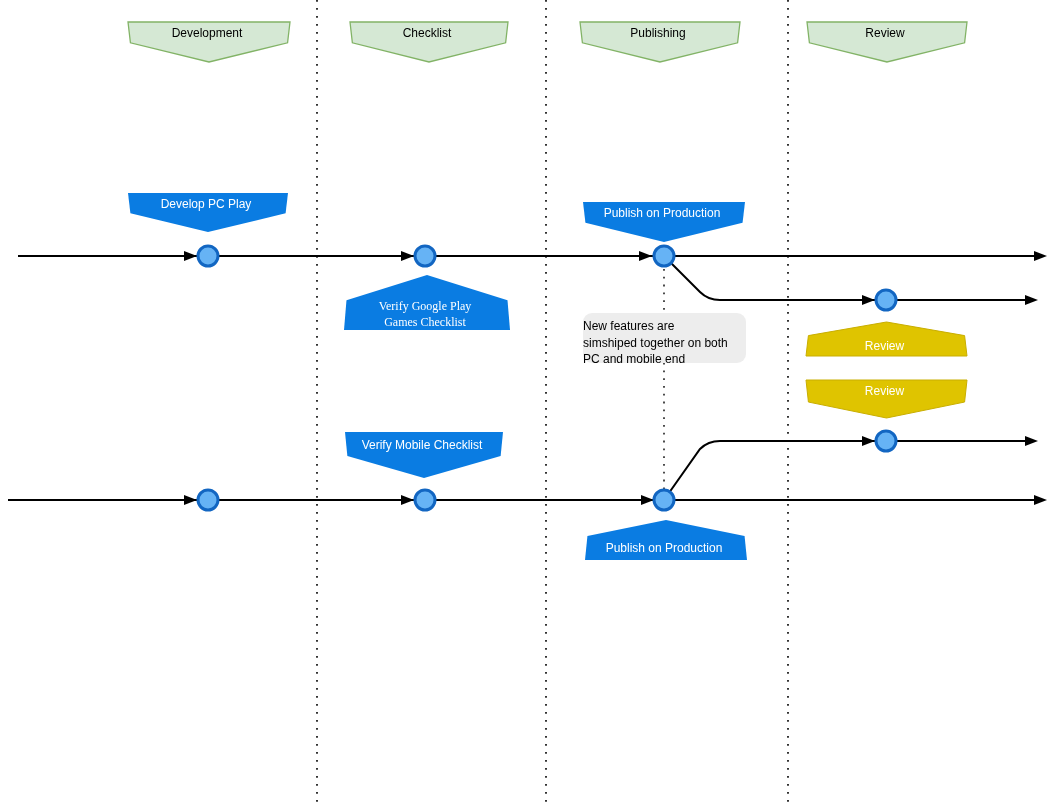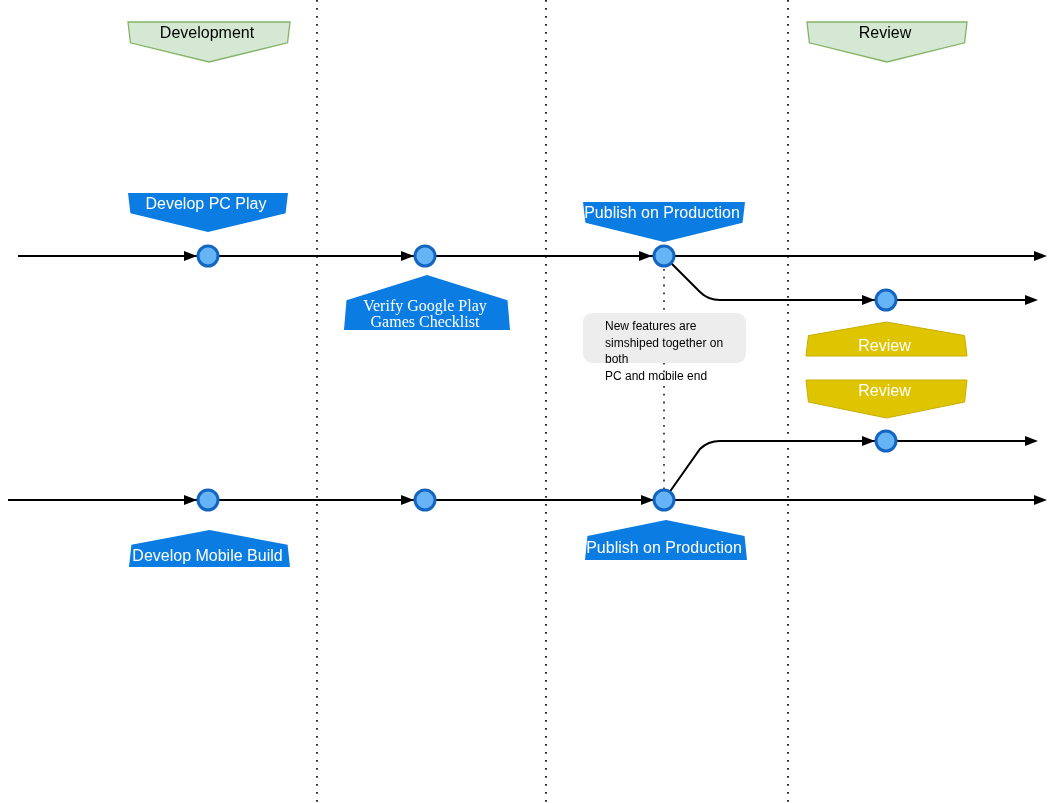--- a/index.html
+++ b/index.html
@@ -6,41 +6,41 @@
   #canvas{
     position:relative;width:1057px;height:803px;background:#fff;overflow:hidden;
     font-family:"Liberation Sans","DejaVu Sans",sans-serif;
   }
   #wires{position:absolute;left:0;top:0;width:1057px;height:803px;}
 
   .banner{position:absolute;}
   .banner svg{position:absolute;left:0;top:0;width:100%;height:100%;overflow:visible;}
   .banner .label{
     position:absolute;left:0;right:4px;display:flex;align-items:center;justify-content:center;
-    font-size:16px;line-height:16px;white-space:pre-line;text-align:center;pointer-events:none;
+    font-size:12px;line-height:16px;white-space:pre-line;text-align:center;pointer-events:none;
   }
   .banner.down .label{top:0;height:56%;}
   .banner.up .label{bottom:0;height:58%;}
 
   .banner.green polygon{fill:var(--phase-fill,#d5e8d4);stroke:var(--phase-stroke,#82b366);stroke-width:1.3;vector-effect:non-scaling-stroke;}
   .banner.green .label{color:#000;}
   .banner.blue polygon{fill:var(--milestone-blue,#0a7ce2);stroke:none;}
   .banner.blue .label{color:#fff;}
   .banner.yellow polygon{fill:var(--review-yellow,#dfc400);stroke:var(--review-stroke,#c9ae00);stroke-width:1;vector-effect:non-scaling-stroke;}
   .banner.yellow .label{color:#fff;}
 
   .timeline{stroke:var(--line,#000);stroke-width:2;fill:none;}
   .dotted-sep{stroke:var(--line,#000);stroke-width:1.6;stroke-dasharray:1.8 6.2;fill:none;}
   .dotted-conn{stroke:var(--line,#000);stroke-width:1.4;stroke-dasharray:1.8 6;fill:none;}
   .arrowhead{fill:var(--line,#000);stroke:none;}
   .node{fill:var(--node-fill,#66b3f5);stroke:var(--node-stroke,#1266c2);stroke-width:3;}
 
   #note{
     position:absolute;left:583px;top:313px;width:163px;height:50px;box-sizing:border-box;
-    background:var(--note-bg,#ededed);border-radius:9px;padding:5px 22px;
+    background:var(--note-bg,#ededed);border-radius:9px;padding:5px 0;
     font-size:12px;line-height:16.5px;color:#000;white-space:pre-line;text-align:left;
   }
 </style>
 </head>
 <body>
 
 <div id="canvas">
 
   <svg id="wires" xmlns="http://www.w3.org/2000/svg" viewBox="0 0 1057 803">
 
@@ -81,20 +81,32 @@
     <circle class="node" cx="664" cy="500" r="10"></circle>
     <circle class="node" cx="886" cy="441" r="10"></circle>
   </svg>
 
   <div class="banner green down" style="left:128px;top:22px;width:162px;height:40px;">
     <svg viewBox="0 0 100 100" preserveAspectRatio="none">
         <polygon points="0,0 100,0 98.5,52 50,100 1.5,52"></polygon>
       </svg>
     <div class="label">Development</div>
   </div>
+  <div class="banner green down" style="left:350px;top:22px;width:158px;height:40px;">
+    <svg viewBox="0 0 100 100" preserveAspectRatio="none">
+        <polygon points="0,0 100,0 98.5,52 50,100 1.5,52"></polygon>
+      </svg>
+    <div class="label">Checklist</div>
+  </div>
+  <div class="banner green down" style="left:580px;top:22px;width:160px;height:40px;">
+    <svg viewBox="0 0 100 100" preserveAspectRatio="none">
+        <polygon points="0,0 100,0 98.5,52 50,100 1.5,52"></polygon>
+      </svg>
+    <div class="label">Publishing</div>
+  </div>
   <div class="banner green down" style="left:807px;top:22px;width:160px;height:40px;">
     <svg viewBox="0 0 100 100" preserveAspectRatio="none">
         <polygon points="0,0 100,0 98.5,52 50,100 1.5,52"></polygon>
       </svg>
     <div class="label">Review</div>
   </div>
 
   <div class="banner blue down" style="left:128px;top:193px;width:160px;height:39px;">
     <svg viewBox="0 0 100 100" preserveAspectRatio="none">
         <polygon points="0,0 100,0 98.5,52 50,100 1.5,52"></polygon>
@@ -114,25 +126,25 @@
       </svg>
     <div class="label">Publish on Production</div>
   </div>
   <div class="banner yellow up" style="left:806px;top:322px;width:161px;height:34px;">
     <svg viewBox="0 0 100 100" preserveAspectRatio="none">
         <polygon points="50,0 98.5,40 100,100 0,100 1.5,40"></polygon>
       </svg>
     <div class="label">Review</div>
   </div>
 
-  <div class="banner blue up" style="left:129px;top:530px;width:161px;height:37px;">
+  <div class="banner blue down" style="left:345px;top:432px;width:158px;height:46px;">
     <svg viewBox="0 0 100 100" preserveAspectRatio="none">
-        <polygon points="50,0 98.5,40 100,100 0,100 1.5,40"></polygon>
+        <polygon points="0,0 100,0 98.5,52 50,100 1.5,52"></polygon>
       </svg>
-    <div class="label">Develop Mobile Build</div>
+    <div class="label">Verify Mobile Checklist</div>
   </div>
   <div class="banner blue up" style="left:585px;top:520px;width:162px;height:40px;">
     <svg viewBox="0 0 100 100" preserveAspectRatio="none">
         <polygon points="50,0 98.5,40 100,100 0,100 1.5,40"></polygon>
       </svg>
     <div class="label">Publish on Production</div>
   </div>
   <div class="banner yellow down" style="left:806px;top:380px;width:161px;height:38px;">
     <svg viewBox="0 0 100 100" preserveAspectRatio="none">
         <polygon points="0,0 100,0 98.5,58 50,100 1.5,58"></polygon>

